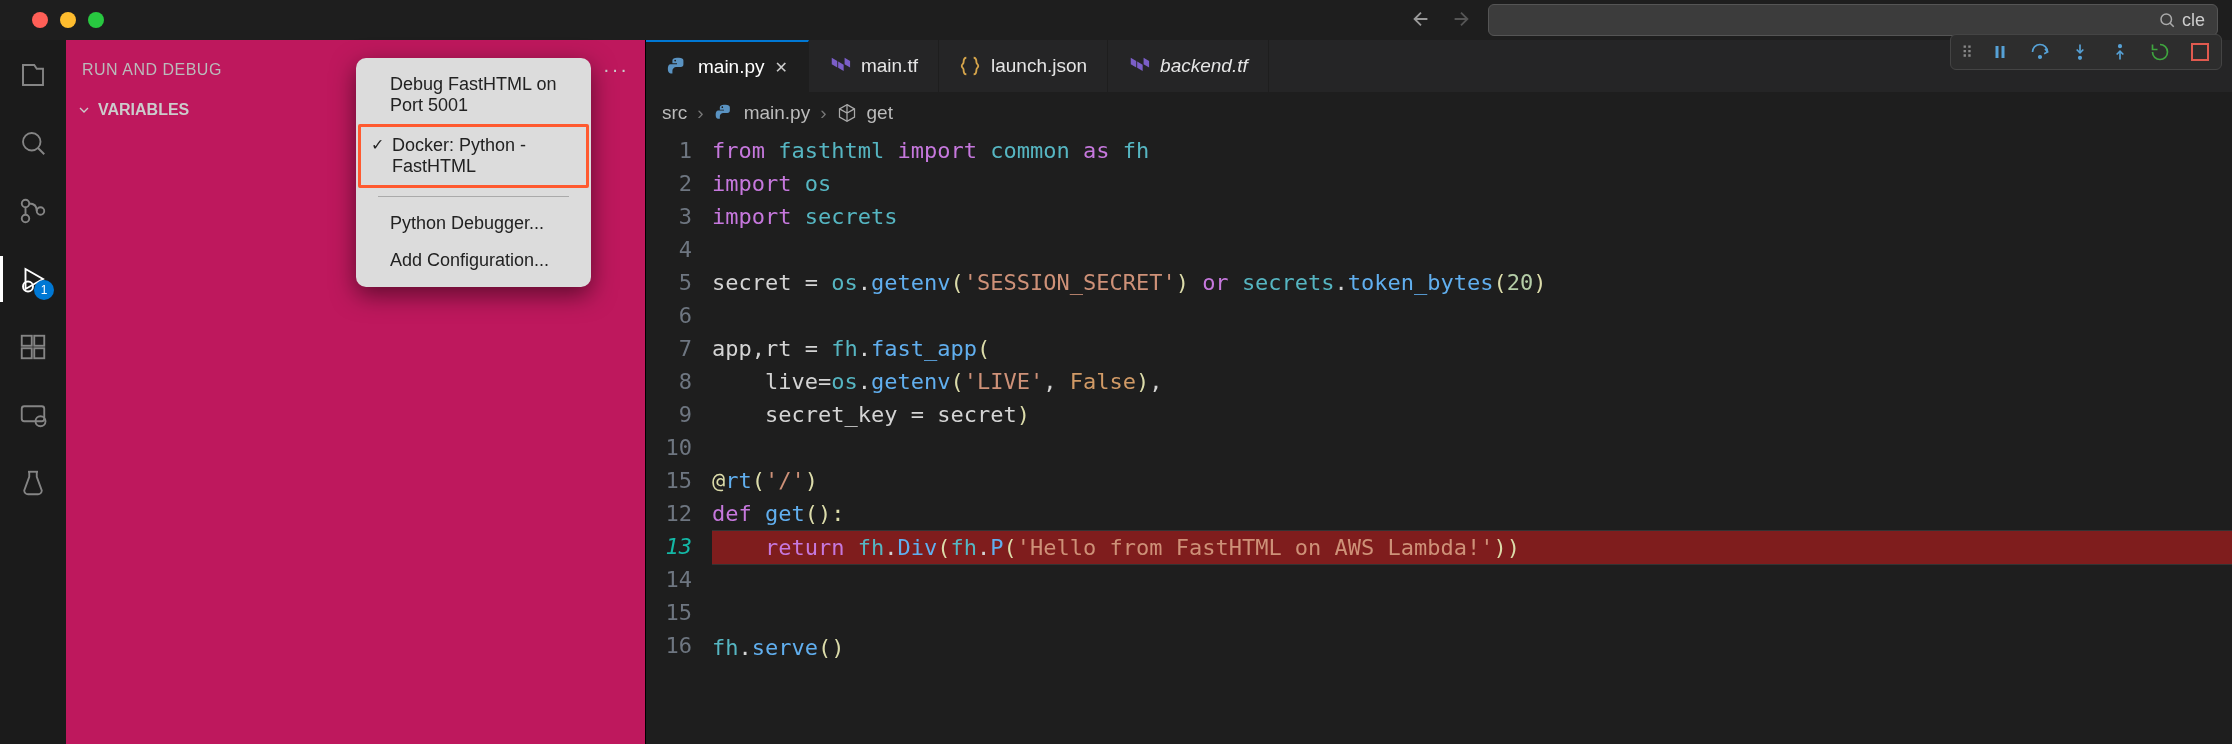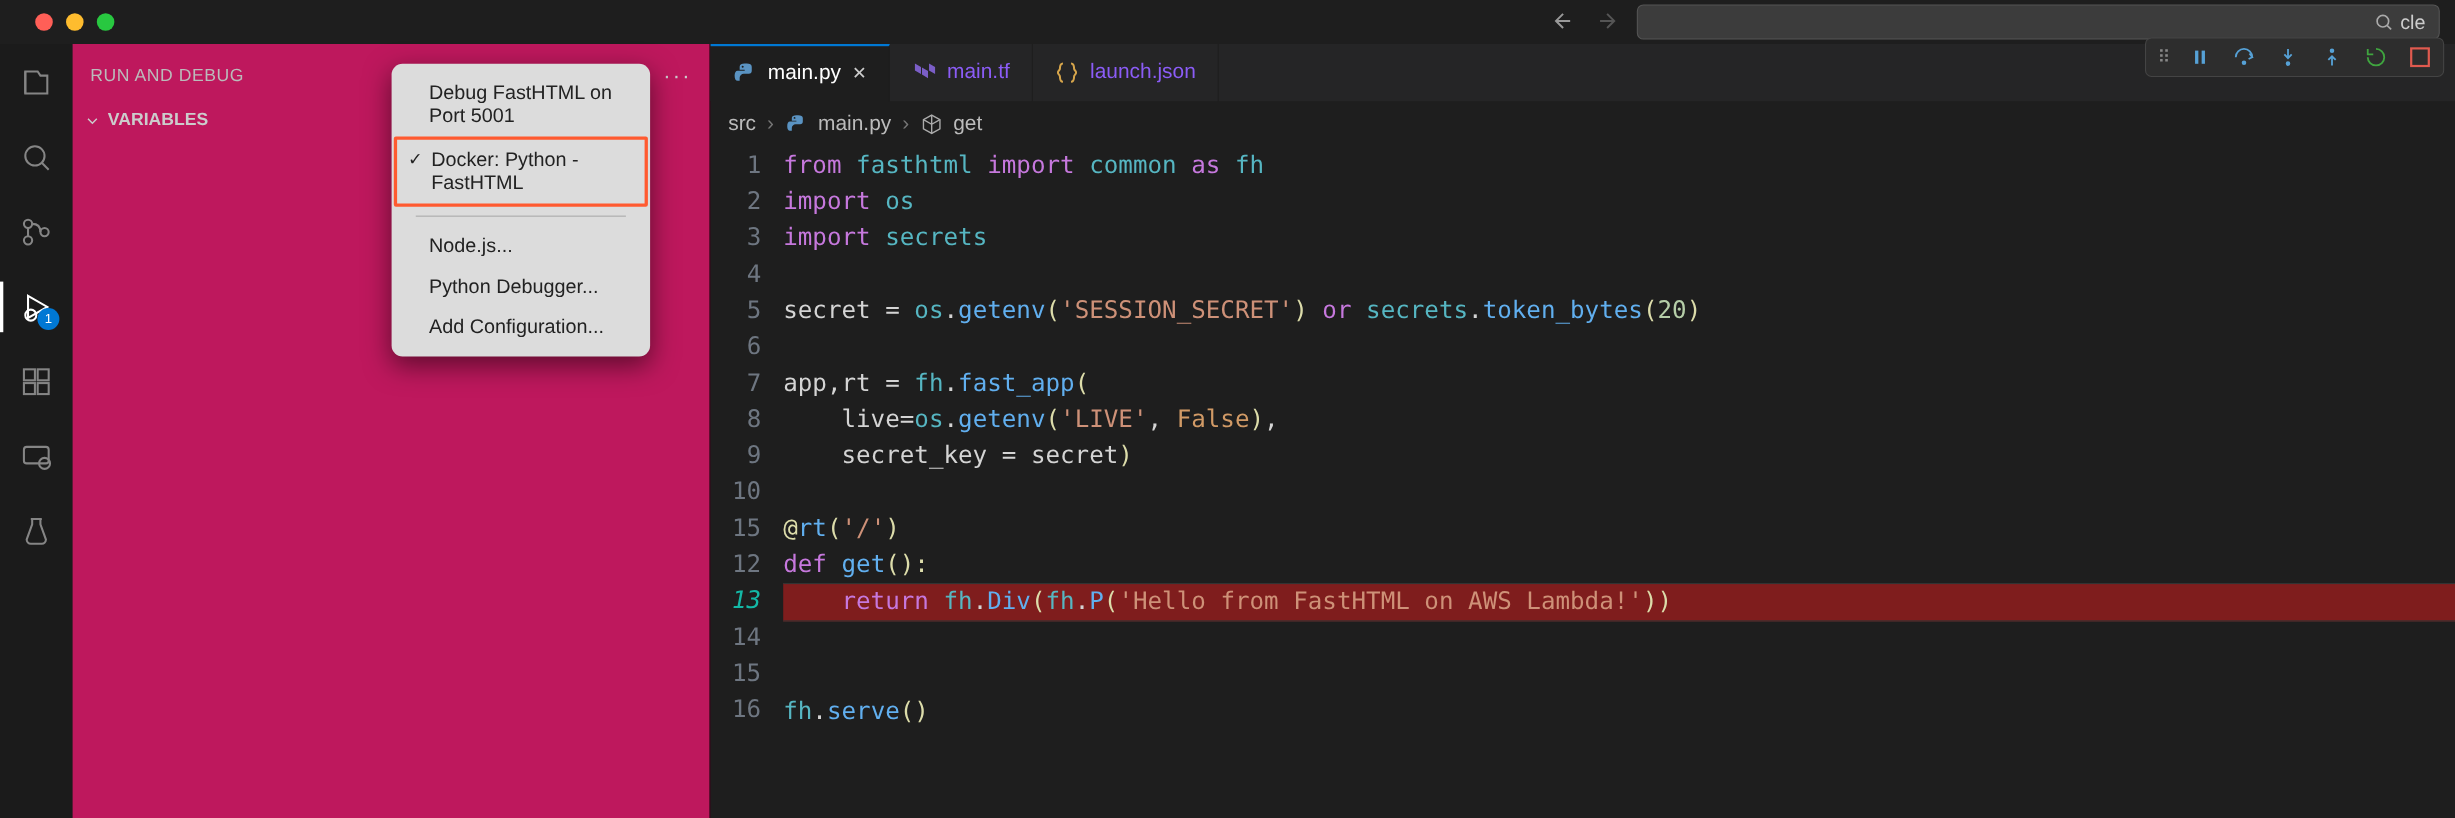--- a/index.html
+++ b/index.html
@@ -192,21 +192,21 @@
     height: 52px;
     align-items: stretch;
     position: relative;
   }
   .tab {
     display: flex;
     align-items: center;
     padding: 0 20px;
     gap: 10px;
     font-size: 19px;
-    color: #8b5cf6;
+    color: #e5e5e5;
     border-right: 1px solid #1e1e1e;
   }
   .tab.active {
     background: #1e1e1e;
     color: #fff;
     border-top: 2px solid #0078d4;
   }
   .tab.italic { font-style: italic; }
   .tab .close { color: #ccc; font-size: 16px; }
 
@@ -389,21 +389,20 @@
             <path d="M6 9l6 6 6-6"></path>
           </svg>
       </span>
       <span>VARIABLES</span>
     </div>
 
     <div class="dropdown">
       <div class="dd-item">Debug FastHTML on Port 5001</div>
       <div class="dd-item selected">Docker: Python - FastHTML</div>
       <div class="dd-sep"></div>
-      <div class="dd-item">Node.js...</div>
       <div class="dd-item">Python Debugger...</div>
       <div class="dd-item">Add Configuration...</div>
     </div>
   </div>
 
   <div class="editor-area">
     <div class="tab-row" id="tabrow">
       <div class="tab active">
           <span class="icon-py">
             <svg width="22" height="22" viewBox="0 0 24 24" fill="currentColor">
@@ -421,20 +420,28 @@
           </span>
           <span>main.tf</span>
         </div>
         <div class="tab">
           <span class="icon-json">
             <svg width="22" height="22" viewBox="0 0 24 24" fill="none" stroke="currentColor" stroke-width="2">
               <path d="M8 3c-3 0-3 3-3 5s-2 2-2 4 2 2 2 4 0 5 3 5M16 3c3 0 3 3 3 5s2 2 2 4-2 2-2 4 0 5-3 5"></path>
             </svg>
           </span>
           <span>launch.json</span>
+        </div>
+        <div class="tab italic">
+          <span class="icon-tf">
+            <svg width="22" height="22" viewBox="0 0 24 24" fill="currentColor">
+              <path d="M3 3l6 3.5v7L3 10zM10 7l6 3.5v7L10 14zM17 3l6 3.5v7L17 10z"></path>
+            </svg>
+          </span>
+          <span>backend.tf</span>
         </div>
         <div class="debug-toolbar">
         <span class="grip">⠿</span>
         <span class="dbg-btn dbg-pause">
           <svg width="18" height="18" viewBox="0 0 24 24" fill="currentColor">
               <rect x="6" y="4" width="4" height="16"></rect>
               <rect x="14" y="4" width="4" height="16"></rect>
             </svg>
         </span>
         <span class="dbg-btn dbg-step">

